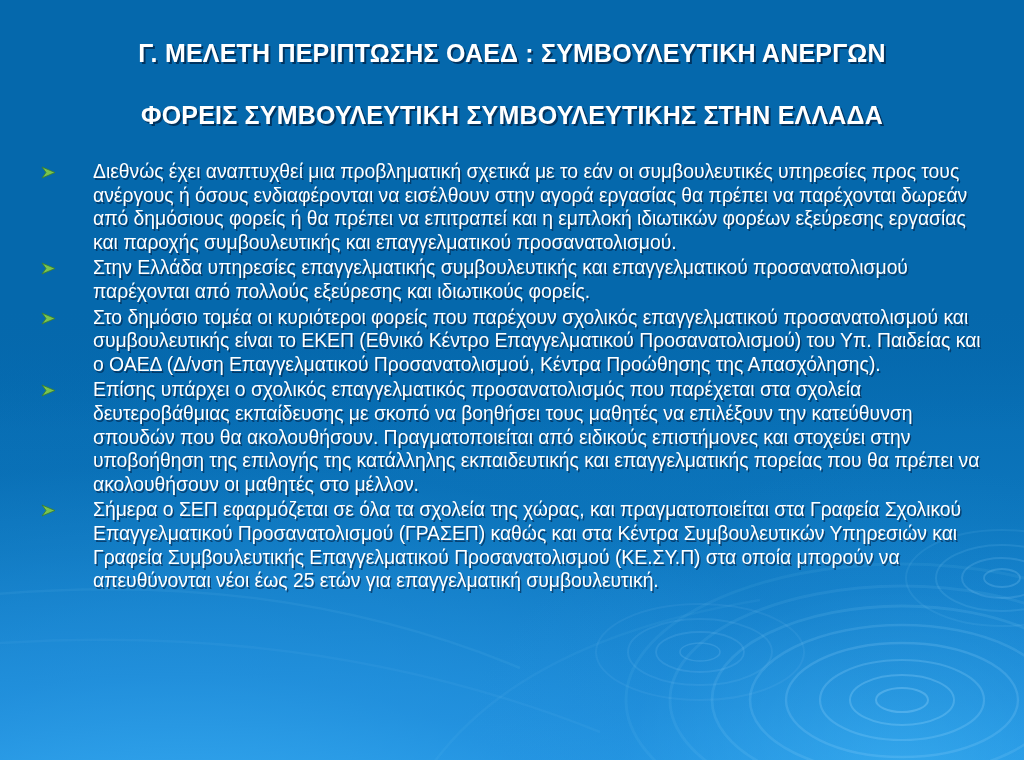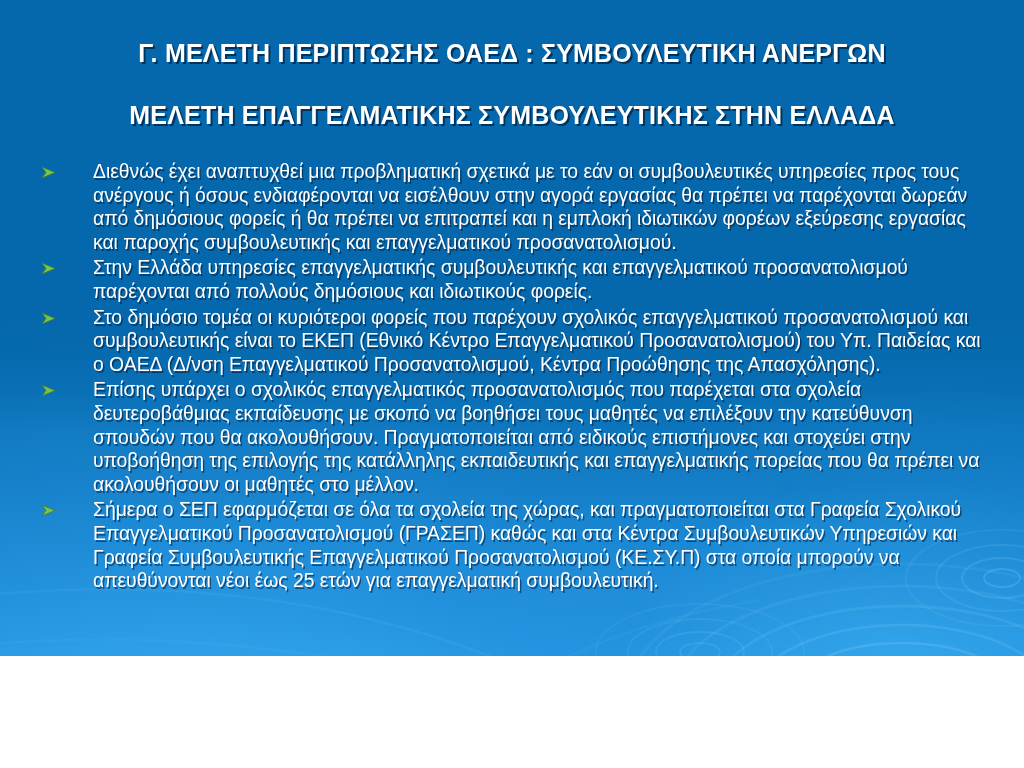--- a/index.html
+++ b/index.html
@@ -10,21 +10,21 @@
   body {
     width: 1024px;
     height: 768px;
     overflow: hidden;
     font-family: "Liberation Sans", "DejaVu Sans", sans-serif;
   }
 
   .slide {
     position: relative;
     width: 1024px;
-    height: 656px;
+    height: 760px;
     overflow: hidden;
     background: #0568ac;
   }
 
   
   .bg-base {
     position: absolute;
     inset: 0;
     background:
       radial-gradient(ellipse 1300px 700px at 18% 118%,
@@ -146,41 +146,41 @@
       <ellipse cx="1002" cy="578" rx="96" ry="48" stroke="rgba(160,220,255,0.09)" stroke-width="2"></ellipse>
 
       <path d="M -60 600 Q 260 560 520 668" stroke="rgba(160,220,255,0.07)" stroke-width="2.5"></path>
       <path d="M -60 648 Q 300 612 600 732" stroke="rgba(160,220,255,0.06)" stroke-width="2.5"></path>
       <path d="M 430 768 Q 520 640 760 600" stroke="rgba(160,220,255,0.06)" stroke-width="2.5"></path>
     </g>
   </svg>
 
   <div class="title-block">
     <div class="title-line first">Γ. ΜΕΛΕΤΗ ΠΕΡΙΠΤΩΣΗΣ ΟΑΕΔ : ΣΥΜΒΟΥΛΕΥΤΙΚΗ ΑΝΕΡΓΩΝ</div>
-    <div class="title-line second">ΜΕΛΕΤΗ ΕΠΑΓΓΕΛΜΑΤΙΚΗΣ ΣΥΜΒΟΥΛΕΥΤΙΚΗΣ ΣΤΗΝ ΕΛΛΑΔΑ</div>
+    <div class="title-line second">ΦΟΡΕΙΣ ΣΥΜΒΟΥΛΕΥΤΙΚΗ ΣΥΜΒΟΥΛΕΥΤΙΚΗΣ ΣΤΗΝ ΕΛΛΑΔΑ</div>
   </div>
 
   <div class="body-block">
 
     <div class="bullet-row">
       <span class="bullet-marker">
         <svg width="16" height="13" viewBox="0 0 16 13" xmlns="http://www.w3.org/2000/svg">
           <path d="M1 1 L14 6.5 L1 12 L5 6.5 Z" fill="#79C44F" stroke="#3E7F2B" stroke-width="0.8"></path>
         </svg>
       </span>
       <span class="bullet-text">Διεθνώς έχει αναπτυχθεί μια προβληματική σχετικά με το εάν οι συμβουλευτικές υπηρεσίες προς τους ανέργους ή όσους ενδιαφέρονται να εισέλθουν στην αγορά εργασίας θα πρέπει να παρέχονται δωρεάν από δημόσιους φορείς ή θα πρέπει να επιτραπεί και η εμπλοκή ιδιωτικών φορέων εξεύρεσης εργασίας και παροχής συμβουλευτικής και επαγγελματικού προσανατολισμού.</span>
     </div>
 
     <div class="bullet-row">
       <span class="bullet-marker">
         <svg width="16" height="13" viewBox="0 0 16 13" xmlns="http://www.w3.org/2000/svg">
           <path d="M1 1 L14 6.5 L1 12 L5 6.5 Z" fill="#79C44F" stroke="#3E7F2B" stroke-width="0.8"></path>
         </svg>
       </span>
-      <span class="bullet-text">Στην Ελλάδα υπηρεσίες επαγγελματικής συμβουλευτικής και επαγγελματικού προσανατολισμού παρέχονται από πολλούς δημόσιους και ιδιωτικούς φορείς.</span>
+      <span class="bullet-text">Στην Ελλάδα υπηρεσίες επαγγελματικής συμβουλευτικής και επαγγελματικού προσανατολισμού παρέχονται από πολλούς εξεύρεσης και ιδιωτικούς φορείς.</span>
     </div>
 
     <div class="bullet-row">
       <span class="bullet-marker">
         <svg width="16" height="13" viewBox="0 0 16 13" xmlns="http://www.w3.org/2000/svg">
           <path d="M1 1 L14 6.5 L1 12 L5 6.5 Z" fill="#79C44F" stroke="#3E7F2B" stroke-width="0.8"></path>
         </svg>
       </span>
       <span class="bullet-text">Στο δημόσιο τομέα οι κυριότεροι φορείς που παρέχουν σχολικός επαγγελματικού προσανατολισμού και συμβουλευτικής είναι το ΕΚΕΠ (Εθνικό Κέντρο Επαγγελματικού Προσανατολισμού) του Υπ. Παιδείας και ο  ΟΑΕΔ (Δ/νση Επαγγελματικού Προσανατολισμού, Κέντρα Προώθησης της Απασχόλησης).</span>
     </div>

